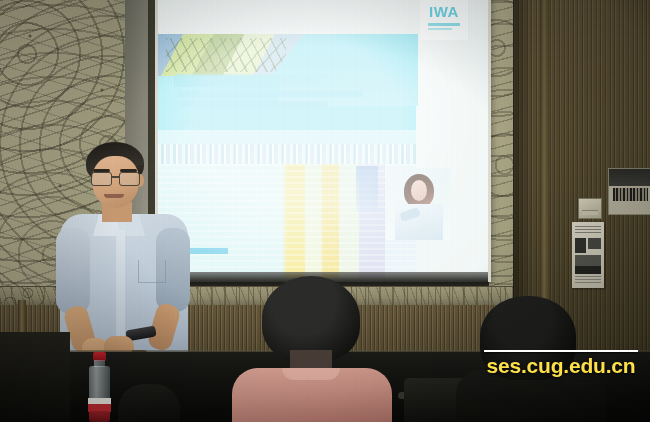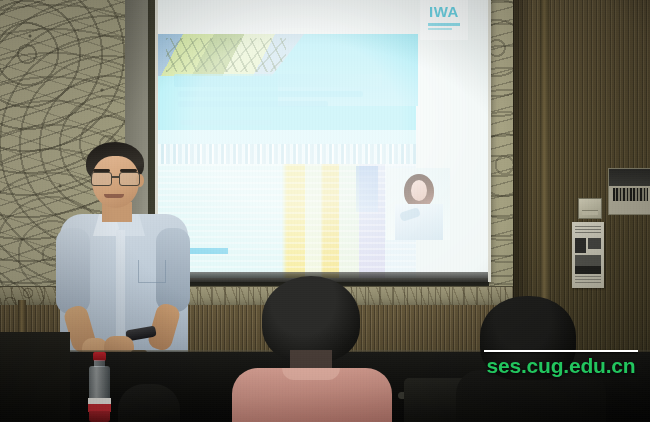--- a/index.html
+++ b/index.html
@@ -475,21 +475,21 @@
     color:#fff;letter-spacing:2px;
     text-shadow:0 1px 3px rgba(0,0,0,.85);
     white-space:nowrap;
   }
   .wm-rule{
     height:2px;margin:2px 6px 3px 6px;background:#fff;
     box-shadow:0 1px 2px rgba(0,0,0,.7);
   }
   .wm-url{
     font-family:"Liberation Sans",sans-serif;
-    font-weight:bold;font-size:21px;line-height:22px;color:#22c55e;
+    font-weight:bold;font-size:21px;line-height:22px;color:#fde047;
     letter-spacing:-0.2px;text-shadow:0 1px 3px rgba(0,0,0,.8);
     white-space:nowrap;
   }
 </style>
 </head>
 <body>
 
 <div class="photo">
 
   <div class="wall-pattern"></div>

